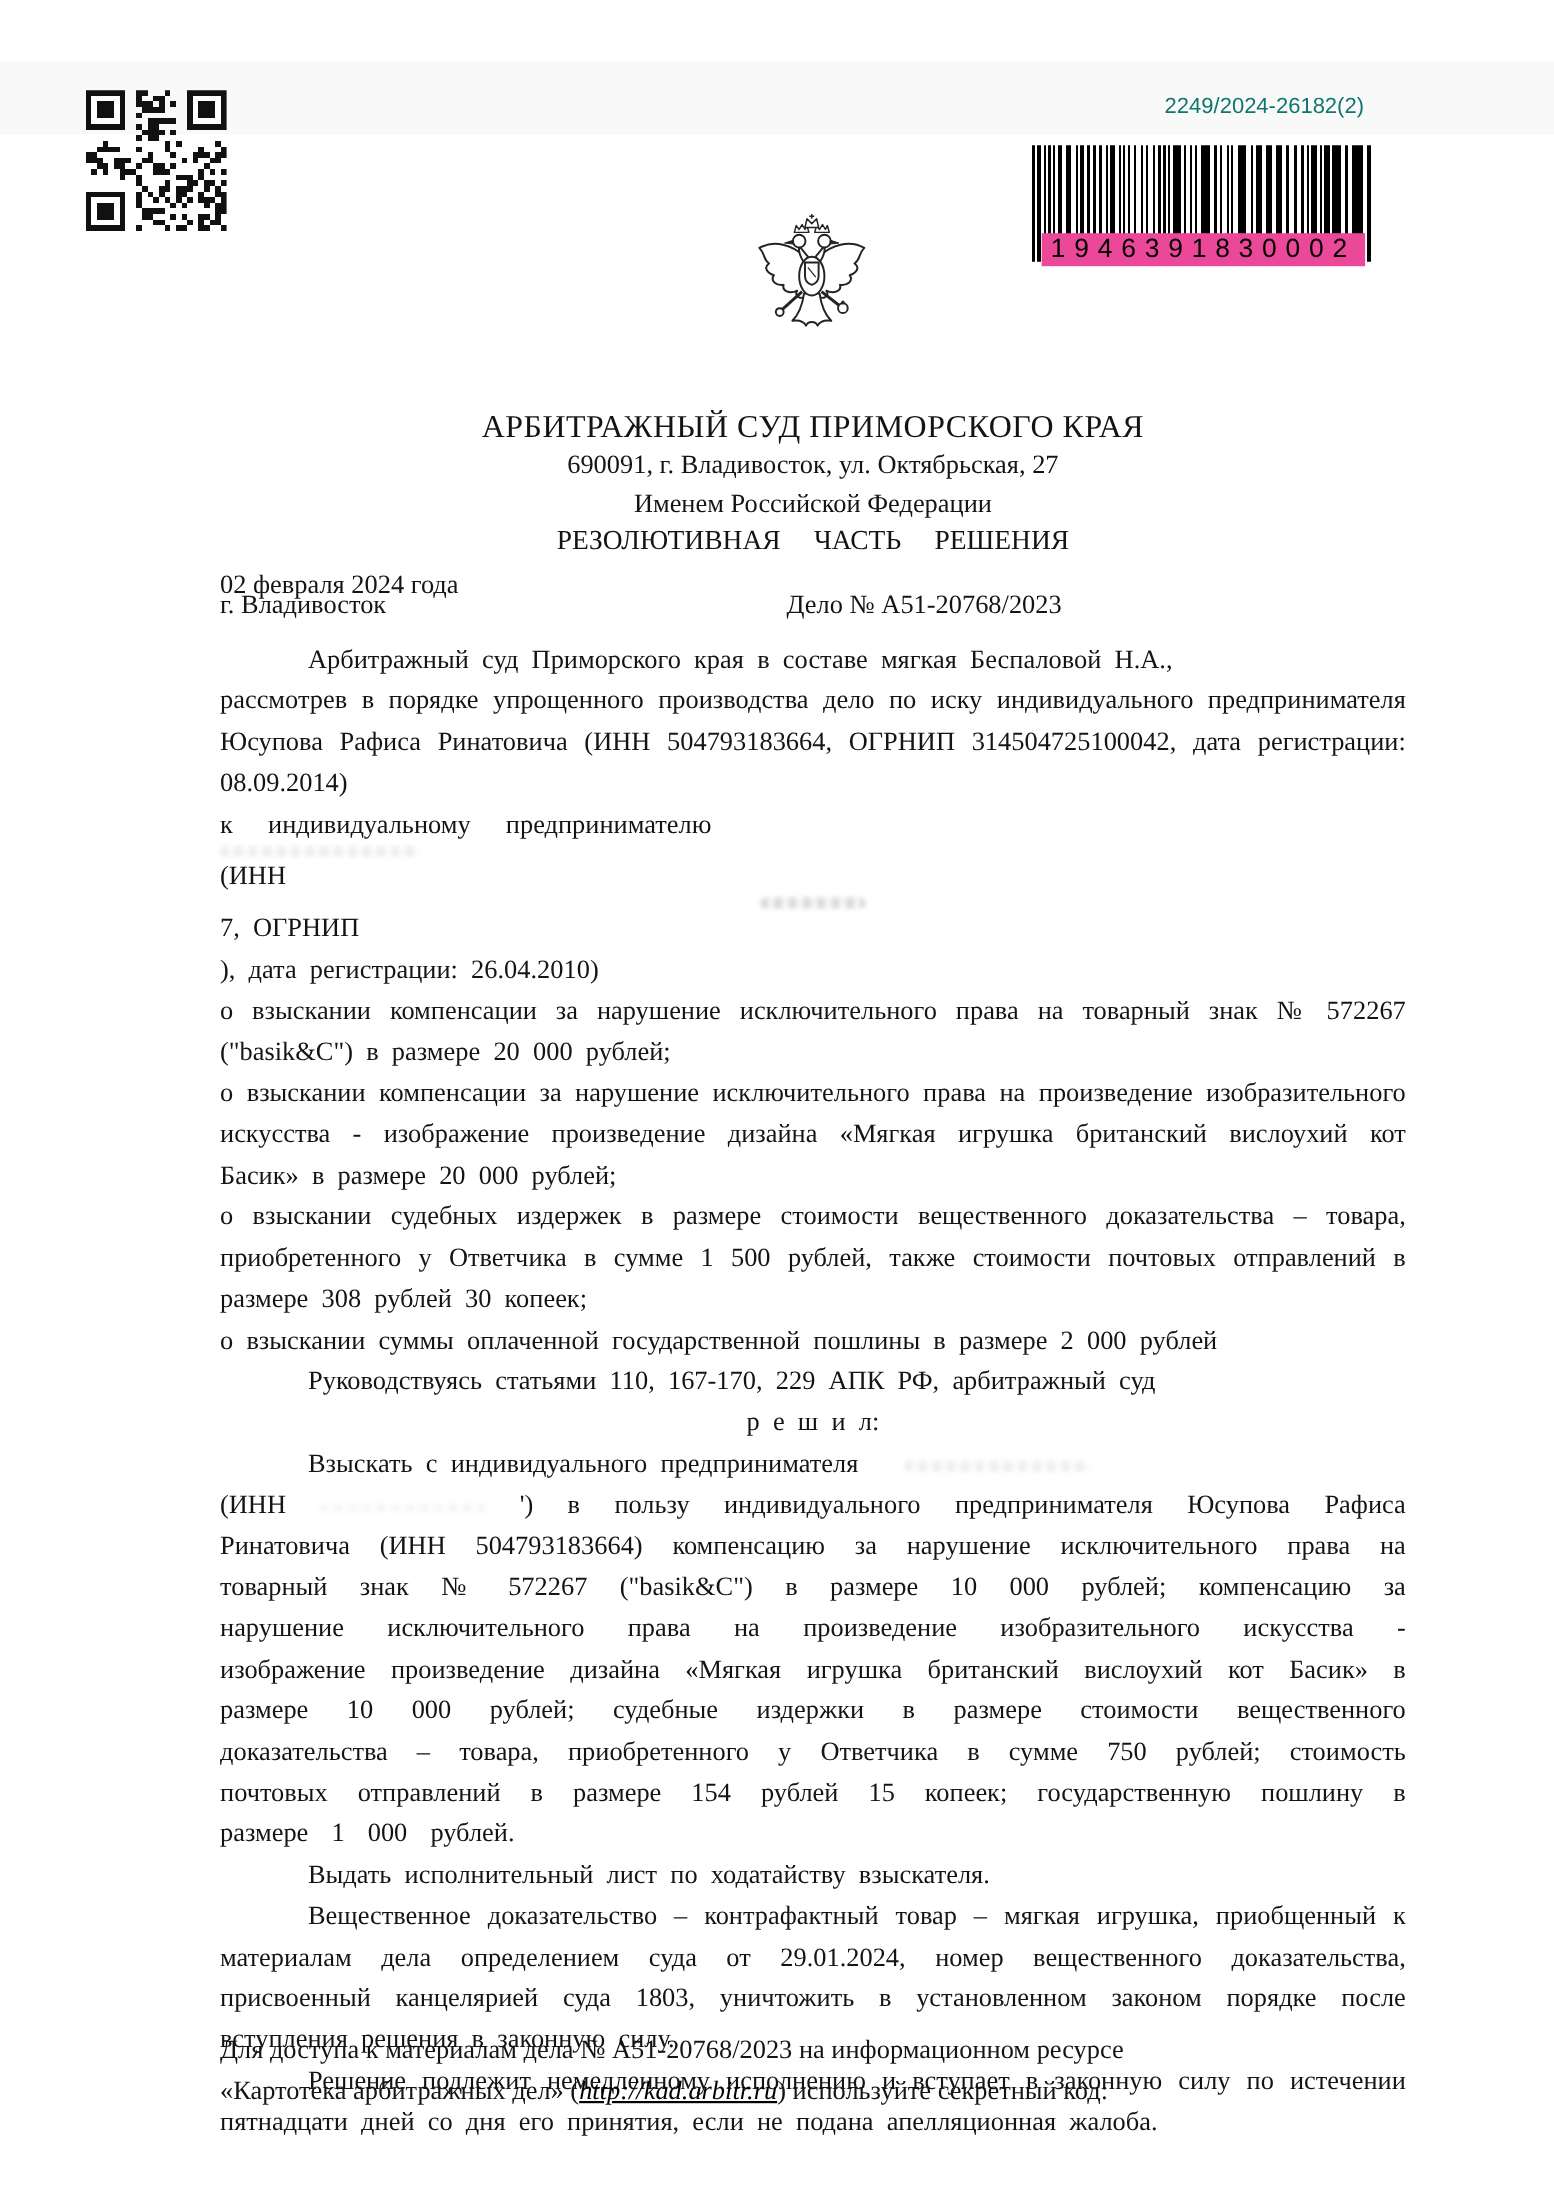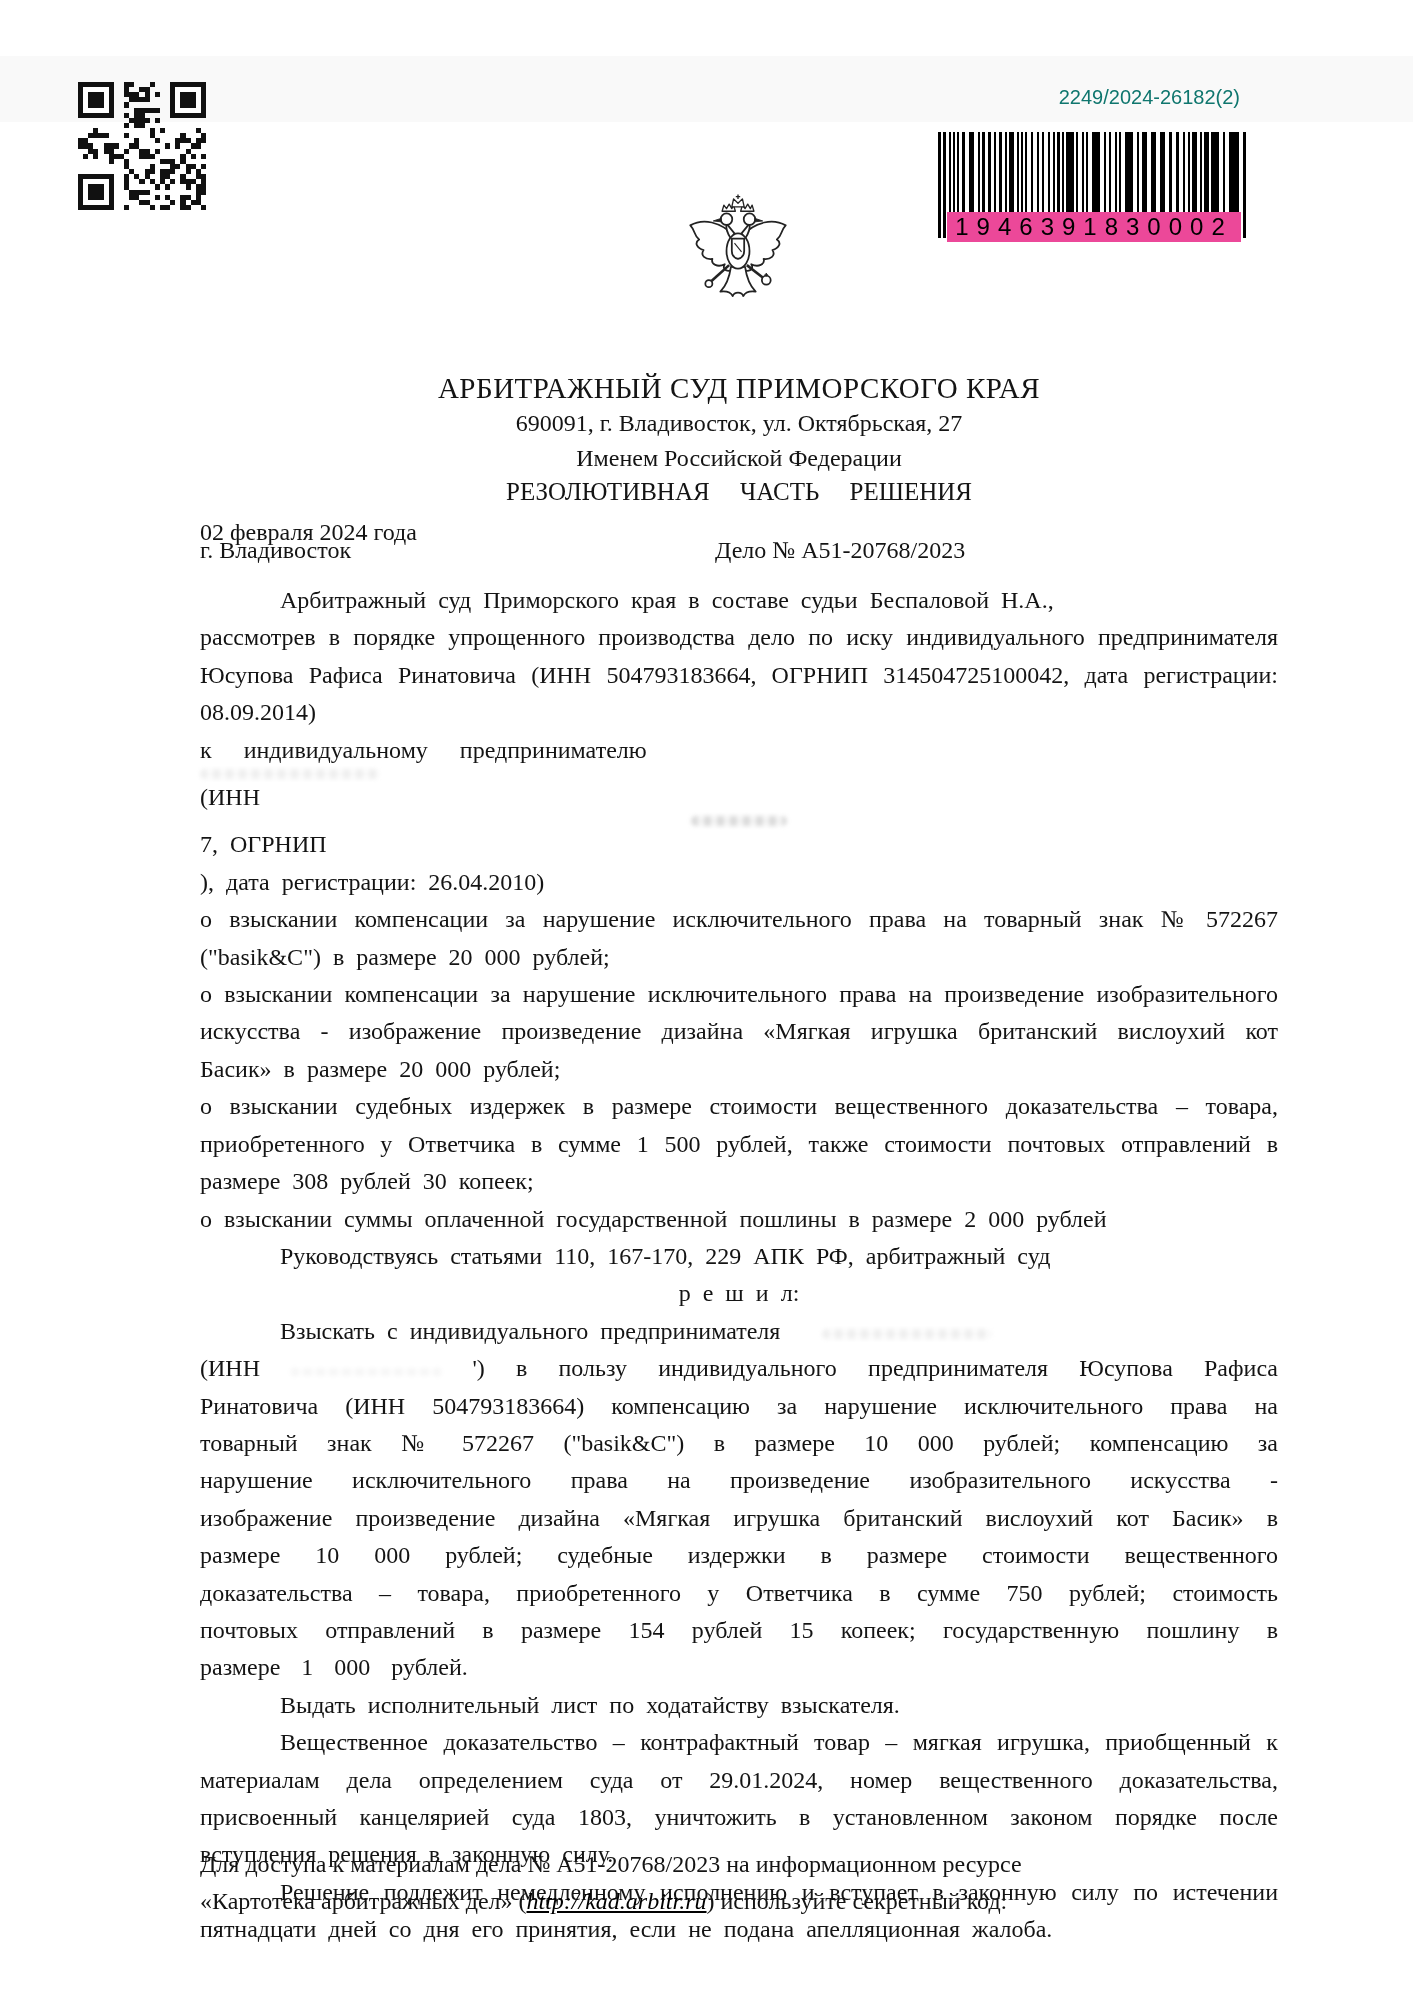--- a/index.html
+++ b/index.html
@@ -333,21 +333,21 @@
   <div class="center-head in-the-name">Именем Российской Федерации</div>
   <div class="center-head doc-type">РЕЗОЛЮТИВНАЯ ЧАСТЬ РЕШЕНИЯ</div>
 
   <div class="case-line">
     <span class="case-city">г. Владивосток</span>
     <span class="case-no">Дело №  А51-20768/2023</span>
   </div>
   <div class="date-line">02 февраля 2024 года</div>
 
   <div class="body-text">
-    <p class="ind">Арбитражный суд Приморского края в составе судьи Беспаловой Н.А.,</p>
+    <p class="ind">Арбитражный суд Приморского края в составе мягкая Беспаловой Н.А.,</p>
     <p>рассмотрев в порядке упрощенного производства дело по иску индивидуального предпринимателя Юсупова Рафиса Ринатовича (ИНН 504793183664, ОГРНИП 314504725100042, дата регистрации: 08.09.2014)</p>
 
     <div class="line-flex">
       <span style="word-spacing:26px">к индивидуальному предпринимателю</span>
       <span class="grow">
           <span class="smudge light w180"></span>
         </span>
       <span>(ИНН</span>
     </div>
     <div class="line-flex">

